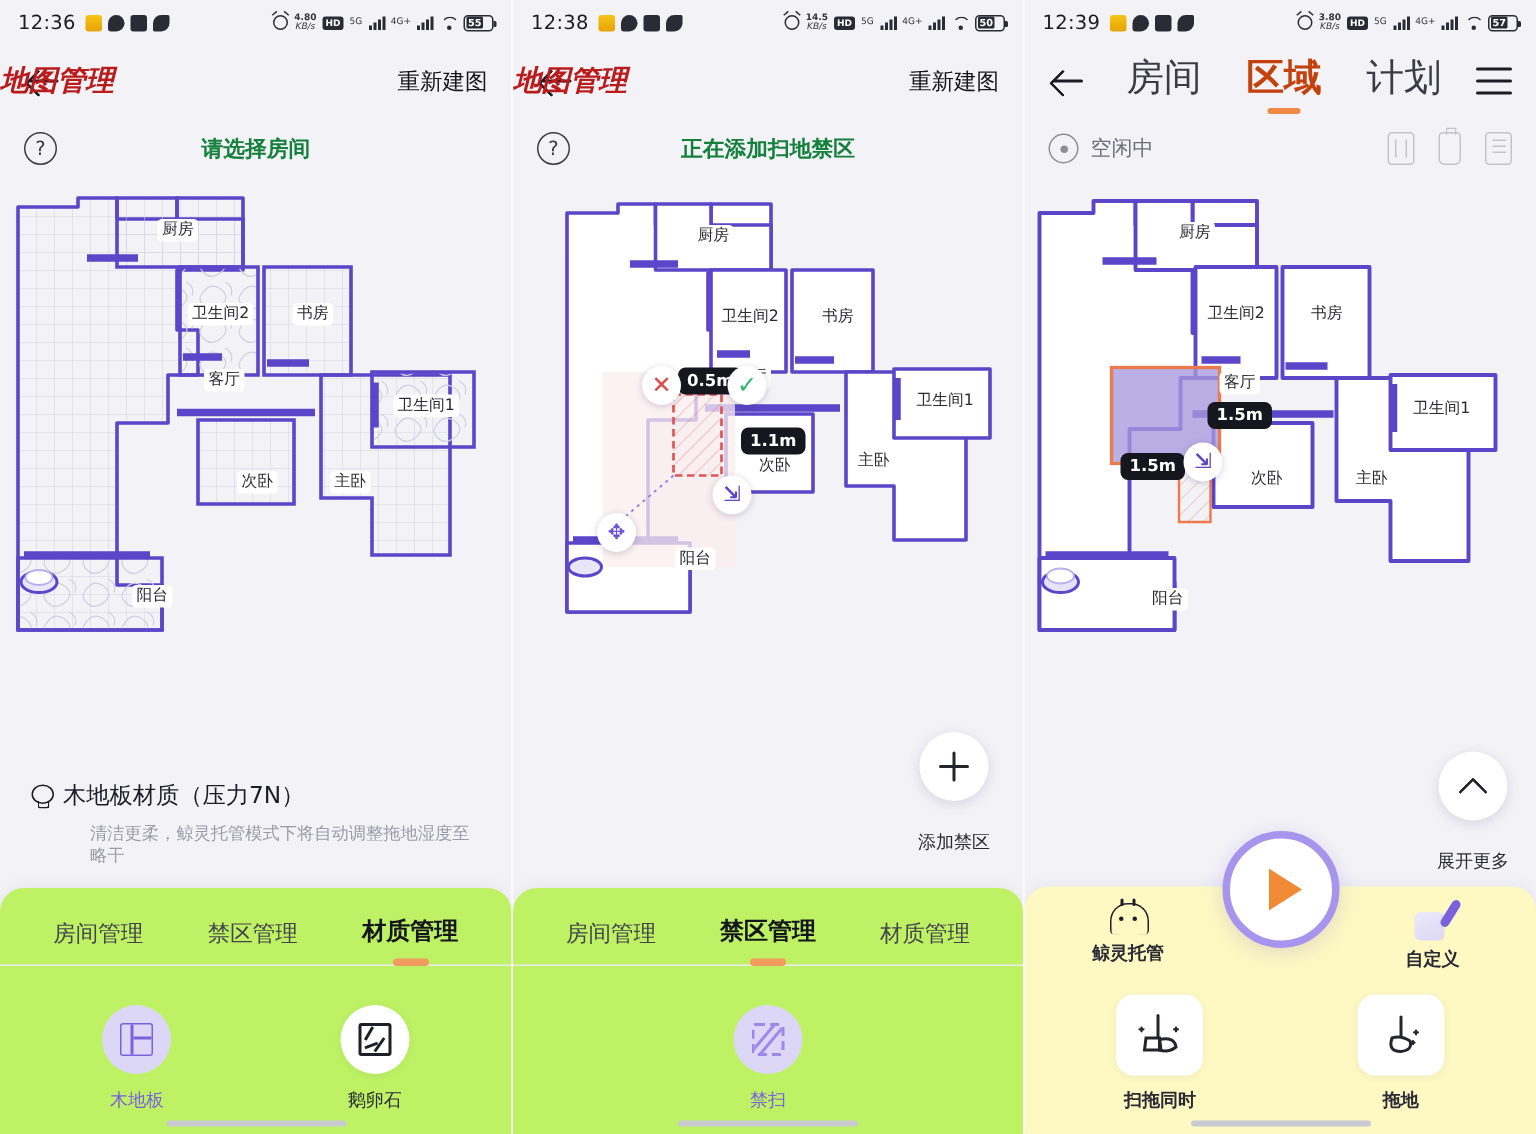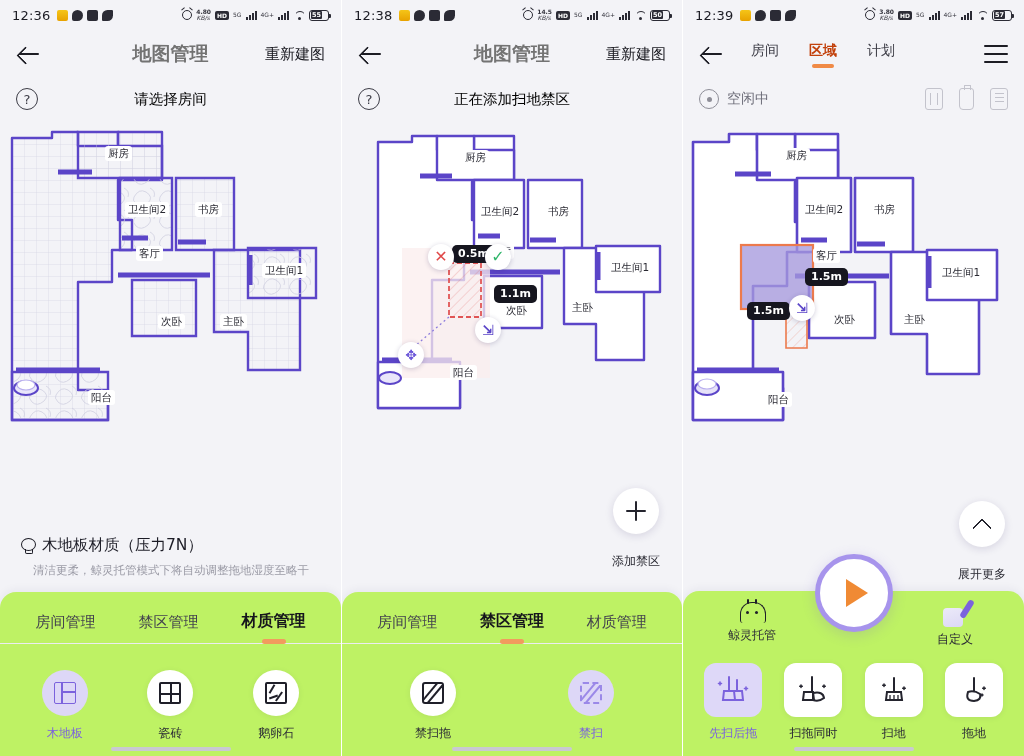--- a/index.html
+++ b/index.html
@@ -98,33 +98,34 @@
     content: ""; position: absolute; left: 3px; top: 12px;
     width: 20px; height: 2px; background: #1c1c24; border-radius: 1px;
   }
   .back-arrow::after {
     content: ""; position: absolute; left: 3px; top: 7.5px;
     width: 11px; height: 11px;
     border-left: 2px solid #1c1c24; border-bottom: 2px solid #1c1c24;
     transform: rotate(45deg); border-radius: 1px;
   }
   .appbar-title {
-    position: absolute; left: 0; right: 0; text-align: center;
-    font-size: 19px; font-weight: 700; color: #737373;
+    position: absolute; left: 0; right: 0; text-align: left;
+    font-size: 19px; font-weight: 700; color: #b91c1c;
     pointer-events: none;
+    font-style: italic;
   }
   .appbar-action {
     margin-left: auto; font-size: 15px; color: #15151c; cursor: pointer;
     z-index: 2;
   }
 
   
   .appbar-tabs { display: flex; align-items: center; gap: 30px; margin-left: 26px; }
   .ab-tab {
-    font-size: 14px; color: #3c3c46; cursor: pointer;
+    font-size: 25px; color: #3c3c46; cursor: pointer;
     position: relative; padding-bottom: 6px;
   }
   .ab-tab.active { font-weight: 700; color: #c2410c; }
   .ab-tab.active::after {
     content: ""; position: absolute; left: 50%; transform: translateX(-50%);
     bottom: -2px; width: 22px; height: 4px;
     background: #f08a46; border-radius: 2px;
   }
   .hamburger {
     margin-left: auto; width: 24px; height: 18px;
@@ -140,21 +141,21 @@
     display: flex; align-items: center;
     padding: 0 16px; position: relative;
   }
   .help-ico {
     width: 22px; height: 22px; border: 1.6px solid #3c3c46; border-radius: 50%;
     display: flex; align-items: center; justify-content: center;
     font-size: 13px; color: #3c3c46; cursor: pointer; line-height: 1;
   }
   .subhead-hint {
     position: absolute; left: 0; right: 0; text-align: center;
-    font-size: 14.5px; color: #000000; pointer-events: none;
+    font-size: 14.5px; color: #15803d; pointer-events: none; font-weight: bold;
   }
   .status-dot-ico {
     width: 20px; height: 20px; border: 1.6px solid #8e8e98; border-radius: 50%;
     display: flex; align-items: center; justify-content: center; margin-right: 8px;
   }
   .status-dot-ico i { width: 5px; height: 5px; background: #8e8e98; border-radius: 50%; }
   .status-text { font-size: 14px; color: #6e6e7a; }
   .subhead-icons { margin-left: auto; display: flex; gap: 16px; align-items: center; }
   .mini-ico {
     width: 18px; height: 22px; border: 1.5px solid #c3c3cc; border-radius: 3px;
@@ -211,21 +212,21 @@
   }
   .bulb-ico::before {
     content: ""; position: absolute; left: 1px; top: 0;
     width: 13px; height: 11px; border: 1.5px solid #1c1c26; border-radius: 50%;
   }
   .bulb-ico::after {
     content: ""; position: absolute; left: 4.5px; bottom: 0;
     width: 6px; height: 4px; border: 1.5px solid #1c1c26;
     border-top: none; border-radius: 0 0 2px 2px;
   }
-  .mat-desc { font-size: 11.5px; color: #9b9ba6; margin-top: 7px; margin-left: 13px; }
+  .mat-desc { font-size: 11.5px; color: #9b9ba6; margin-top: 7px; margin-left: 40px; }
 
   
   .float-add {
     position: absolute; right: 22px; bottom: 22px; text-align: center; z-index: 20;
   }
   .float-circle {
     width: 46px; height: 46px; border-radius: 50%; background: #fff;
     box-shadow: 0 2px 9px rgba(40,30,90,.14);
     display: flex; align-items: center; justify-content: center;
     margin: 0 auto; cursor: pointer;
@@ -330,21 +331,21 @@
   }
   .g-ns i, .g-ns b {
     position: absolute; width: 2px; height: 26px; background: #9b88e8;
     transform: rotate(40deg);
   }
   .g-ns i { left: 4px; top: -4px; }
   .g-ns b { left: 11px; top: -4px; }
   .g-nm { border: 2.4px solid #1f1f29; border-radius: 2px; }
 
   
-  .sheet3 { background: #bef264; }
+  .sheet3 { background: #fef9c3; font-weight: bold; }
   .quick-row {
     display: flex; align-items: flex-start; justify-content: space-between;
     padding: 8px 30px 0 30px; position: relative; height: 64px;
   }
   .quick-item { text-align: center; width: 78px; cursor: pointer; }
   .quick-label { font-size: 12px; color: #2b2b35; margin-top: 4px; }
   .whale-ico {
     width: 30px; height: 24px; position: relative; margin: 0 auto;
   }
   .whale-ico::before {
@@ -527,26 +528,20 @@
         <span class="sheet-tab">房间管理</span>
         <span class="sheet-tab">禁区管理</span>
         <span class="sheet-tab active">材质管理</span>
       </div>
       <div class="sheet-body">
         <div class="opt sel">
           <div class="opt-circle">
             <span class="g-wood"></span>
           </div>
           <div class="opt-label">木地板</div>
-        </div>
-        <div class="opt">
-          <div class="opt-circle">
-            <span class="g-tile"></span>
-          </div>
-          <div class="opt-label">瓷砖</div>
         </div>
         <div class="opt">
           <div class="opt-circle">
             <span class="g-pebble">
                 <i></i>
                 <b></b>
                 <em></em>
               </span>
           </div>
           <div class="opt-label">鹅卵石</div>
@@ -671,29 +666,20 @@
       </div>
     </div>
 
     <div class="sheet">
       <div class="sheet-tabs">
         <span class="sheet-tab">房间管理</span>
         <span class="sheet-tab active">禁区管理</span>
         <span class="sheet-tab">材质管理</span>
       </div>
       <div class="sheet-body">
-        <div class="opt">
-          <div class="opt-circle">
-            <span class="g-nsm">
-                <i></i>
-                <b></b>
-              </span>
-          </div>
-          <div class="opt-label">禁扫拖</div>
-        </div>
         <div class="opt sel">
           <div class="opt-circle">
             <span class="g-ns">
                 <i></i>
                 <b></b>
               </span>
           </div>
           <div class="opt-label">禁扫</div>
         </div>
       </div>
@@ -833,57 +819,35 @@
         </div>
         <div class="play-btn">
           <span class="play-tri"></span>
         </div>
         <div class="quick-item">
           <div class="custom-ico"></div>
           <div class="quick-label">自定义</div>
         </div>
       </div>
       <div class="mode-row">
-        <div class="mode sel">
-          <div class="mode-tile">
-            <svg width="34" height="30" viewBox="0 0 34 30">
-              <path d="M13 2 L13 15 M21 5 L21 15" stroke="#7b62dd" stroke-width="2" fill="none" stroke-linecap="round"></path>
-              <path d="M8 16 L18 16 L19 25 L7 25 Z" stroke="#7b62dd" stroke-width="2" fill="none"></path>
-              <path d="M17 16 L26 16 L27 25 L16 25" stroke="#7b62dd" stroke-width="2" fill="none"></path>
-              <path d="M4 7 l0 3 M2.5 8.5 l3 0 M30 12 l0 3 M28.5 13.5 l3 0" stroke="#7b62dd" stroke-width="1.6" stroke-linecap="round"></path>
-            </svg>
-          </div>
-          <div class="mode-label">先扫后拖</div>
-        </div>
         <div class="mode">
           <div class="mode-tile">
             <svg width="34" height="30" viewBox="0 0 34 30">
               <path d="M16 2 L16 16" stroke="#24242e" stroke-width="2" fill="none" stroke-linecap="round"></path>
               <path d="M8 17 L17 17 L18 25 L7 25 Z" stroke="#24242e" stroke-width="2" fill="none"></path>
               <path d="M17 18 q10 -2 11 5 q-5 4 -11 2 Z" stroke="#24242e" stroke-width="2" fill="none"></path>
               <path d="M5 10 l0 2.5 M3.7 11.2 l2.6 0 M28 10 l0 2.5 M26.7 11.2 l2.6 0" stroke="#24242e" stroke-width="1.5" stroke-linecap="round"></path>
             </svg>
           </div>
           <div class="mode-label">扫拖同时</div>
         </div>
         <div class="mode">
           <div class="mode-tile">
             <svg width="34" height="30" viewBox="0 0 34 30">
               <path d="M17 3 L17 16" stroke="#24242e" stroke-width="2" fill="none" stroke-linecap="round"></path>
-              <path d="M10 17 L24 17 L25 25 L9 25 Z" stroke="#24242e" stroke-width="2" fill="none"></path>
-              <path d="M13 20 L13 25 M17 20 L17 25 M21 20 L21 25" stroke="#24242e" stroke-width="1.3"></path>
-              <path d="M7 9 l0 2.5 M5.7 10.2 l2.6 0 M27 12 l0 2.5 M25.7 13.2 l2.6 0" stroke="#24242e" stroke-width="1.5" stroke-linecap="round"></path>
-            </svg>
-          </div>
-          <div class="mode-label">扫地</div>
-        </div>
-        <div class="mode">
-          <div class="mode-tile">
-            <svg width="34" height="30" viewBox="0 0 34 30">
-              <path d="M17 3 L17 16" stroke="#24242e" stroke-width="2" fill="none" stroke-linecap="round"></path>
               <path d="M11 17 q6 -2 12 2 q2 6 -6 7 q-9 0 -6 -9 Z" stroke="#24242e" stroke-width="2" fill="none"></path>
               <path d="M27 12 l0 2.5 M25.7 13.2 l2.6 0 M25 19 l0 2 M24 20 l2 0" stroke="#24242e" stroke-width="1.5" stroke-linecap="round"></path>
             </svg>
           </div>
           <div class="mode-label">拖地</div>
         </div>
       </div>
       <div class="homebar"></div>
     </div>
   </div>

